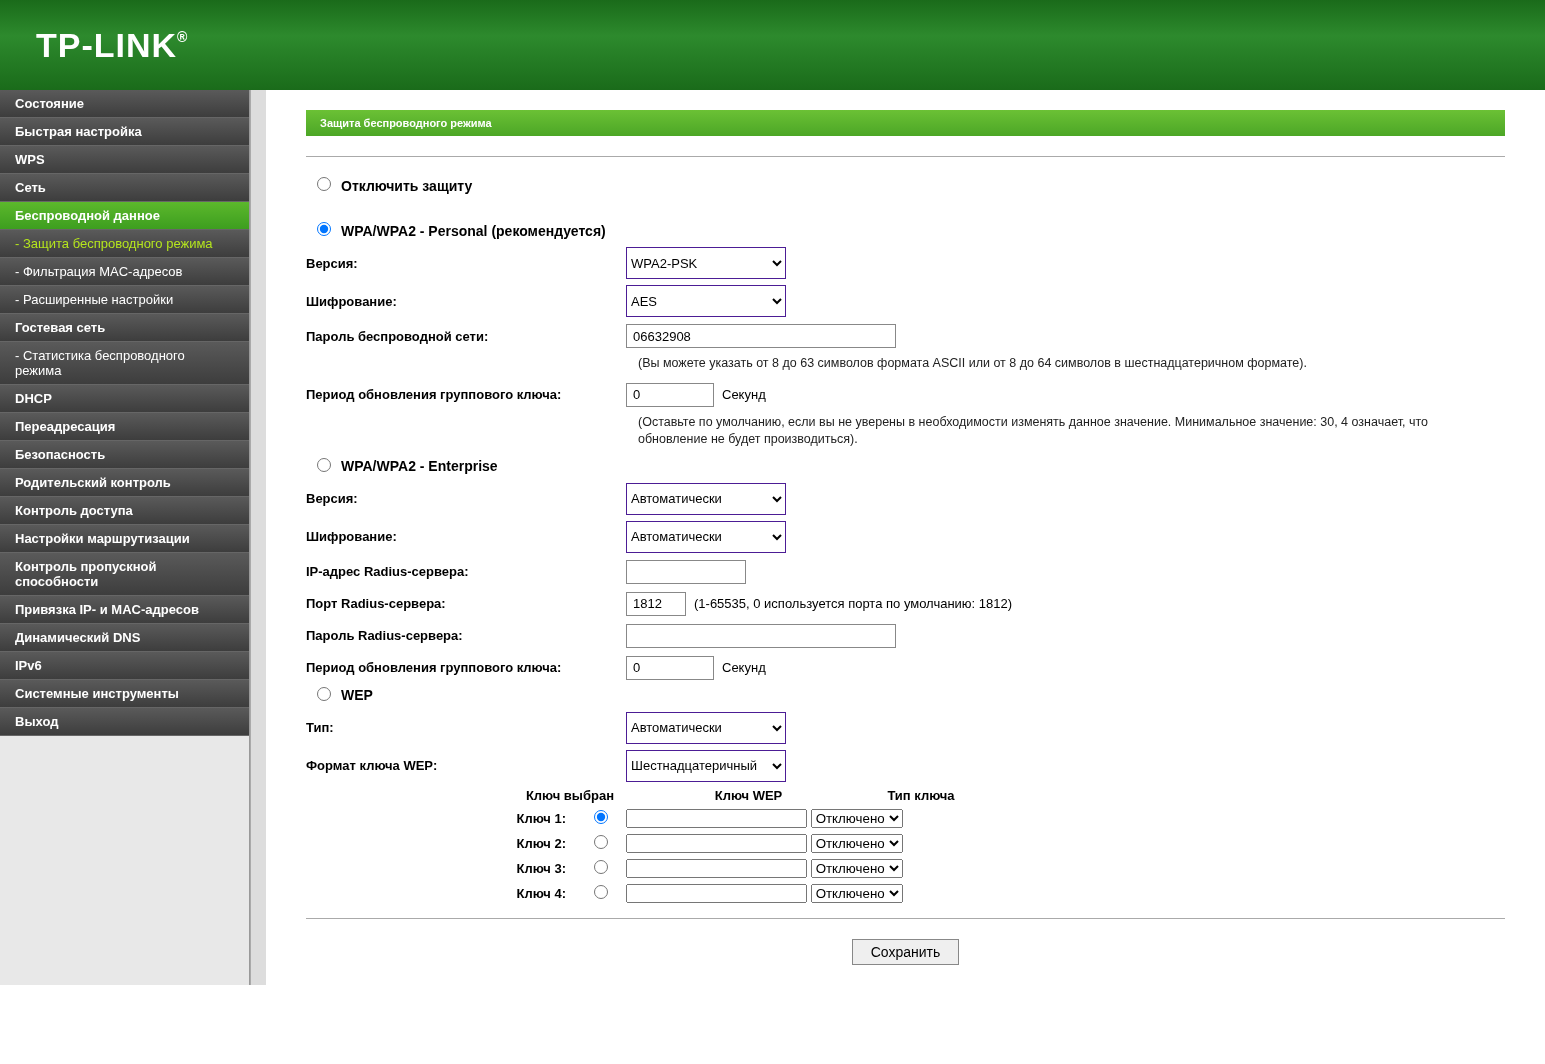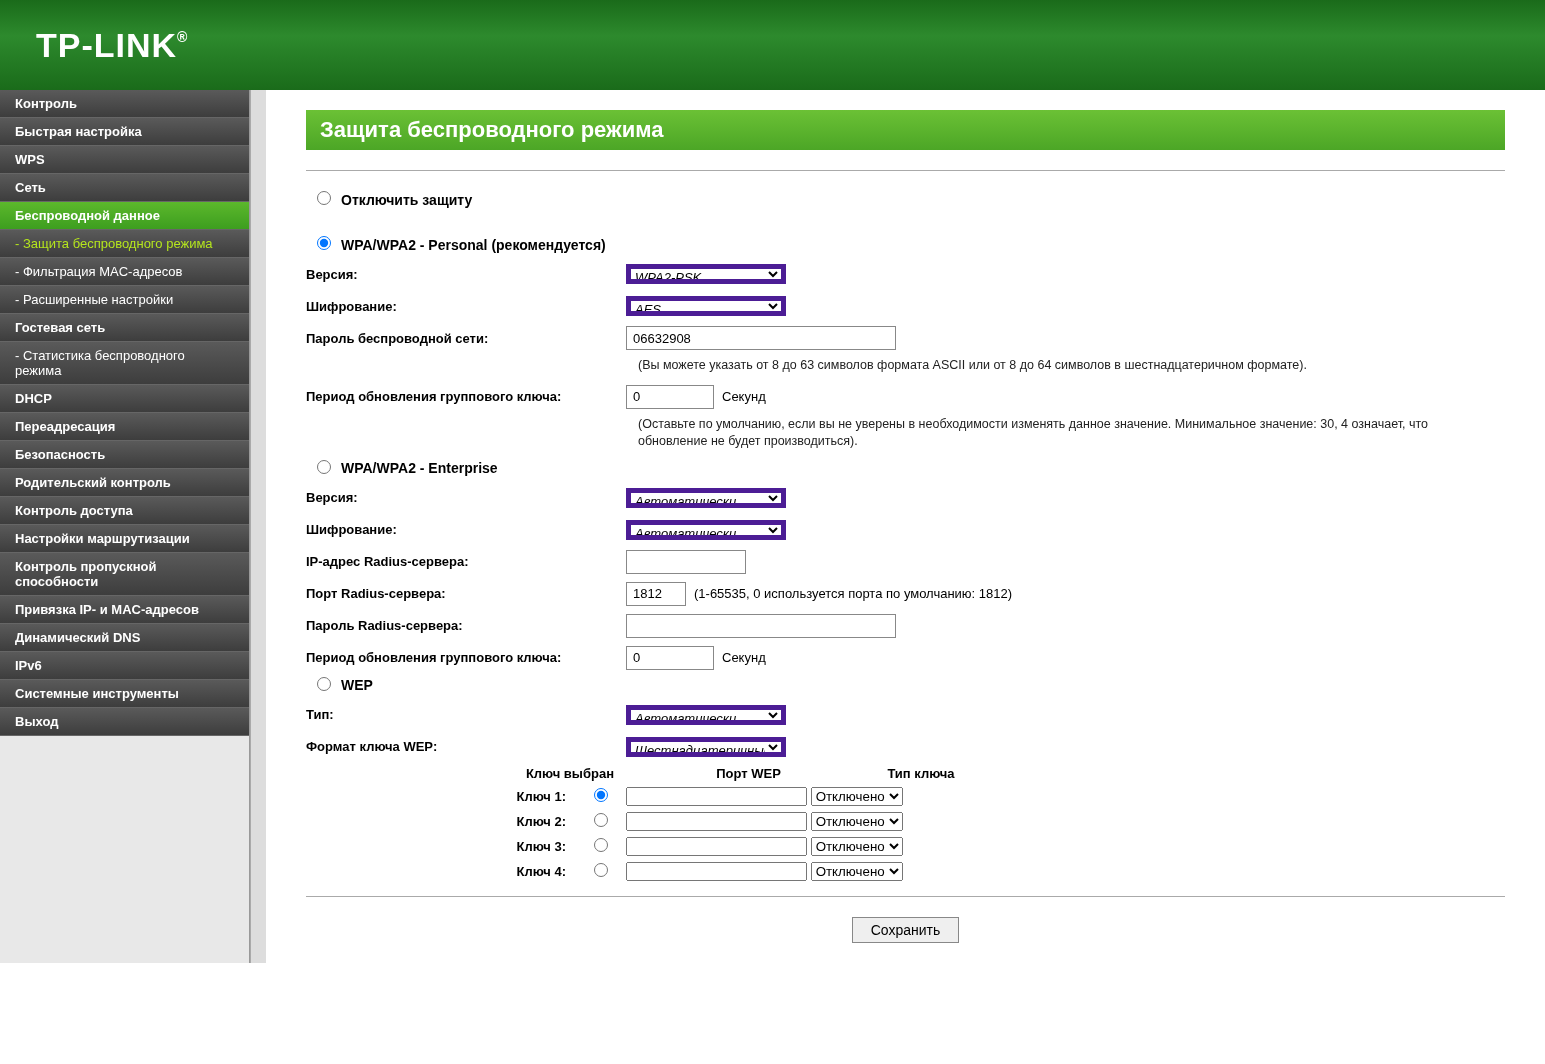--- a/index.html
+++ b/index.html
@@ -8,29 +8,29 @@
 .logo { color:#fff; font-size:34px; font-weight:bold; letter-spacing:1px; font-family:Arial,sans-serif; }
 .logo sup { font-size:14px; vertical-align:top; position:relative; top:3px; }
 .container { display:flex; }
 .sidebar { width:250px; background:#e8e8e8; border-right:1px solid #999; }
 .sidebar-item { background:linear-gradient(to bottom,#5a5a5a 0%,#3d3d3d 100%); color:#fff; padding:6px 15px; border-bottom:1px solid #666; font-size:13px; font-weight:bold; cursor:pointer; }
 .sidebar-item.sub { padding-left:15px; font-weight:normal; }
 .sidebar-item.active { background:linear-gradient(to bottom,#5cb82c 0%,#3d9e1f 100%); color:#fff; }
 .sidebar-item.sub-active { background:linear-gradient(to bottom,#5a5a5a 0%,#3d3d3d 100%); color:#b5e61d; }
 .scrollbar-track { width:16px; background:#ddd; border-left:1px solid #aaa; }
 .content { flex:1; padding:20px 40px; overflow:auto; }
-.page-title-bar { background:linear-gradient(to bottom,#6bc135 0%,#4ca626 100%); color:#fff; font-size:22px; font-weight:bold; padding:7px 14px; margin-bottom:20px; }
+.page-title-bar { background:linear-gradient(to bottom,#6bc135 0%,#4ca626 100%); color:#fff; font-size:11px; font-weight:bold; padding:7px 14px; margin-bottom:20px; }
 hr.divider { border:none; border-top:1px solid #aaa; margin:15px 0 20px; }
 .section-row { display:flex; align-items:center; margin-bottom:8px; }
 .section-radio { width:35px; text-align:center; }
 .section-label { font-weight:bold; font-size:14px; }
 .field-row { display:flex; align-items:center; margin-bottom:6px; min-height:26px; }
 .field-label { width:320px; text-align:left; padding-right:12px; font-weight:bold; font-size:13px; }
 .field-control { display:flex; align-items:center; gap:8px; }
-.field-control select { width:160px; height:20px; font-size:13px; border:5px solid #4c1d95; background:#fff;font-style:italic; }
+.field-control select { width:160px; height:32px; font-size:13px; border:1px solid #4c1d95; background:#fff; }
 .field-control input[type=text] { height:24px; font-size:13px; border:1px solid #888; padding:0 6px; }
 .field-control input.med { width:270px; }
 .field-control input.short { width:88px; }
 .hint { font-size:12.5px; color:#222; margin-left:332px; margin-bottom:10px; line-height:1.35; padding-right:20px; }
 .suffix { font-size:13px; }
 .wep-header { display:flex; margin-bottom:6px; }
 .wep-header .h1 { width:320px; text-align:right; padding-right:12px; font-weight:bold; }
 .wep-header .h2 { width:245px; text-align:center; font-weight:bold; }
 .wep-header .h3 { width:100px; text-align:center; font-weight:bold; }
 .wep-row { display:flex; align-items:center; margin-bottom:6px; }
@@ -43,21 +43,21 @@
 </style>
 </head>
 <body>
 
 <div class="header">
   <div class="logo"><span>TP-LINK</span><sup>®</sup></div>
 </div>
 
 <div class="container">
   <div class="sidebar">
-    <div class="sidebar-item">Контроль</div>
+    <div class="sidebar-item">Состояние</div>
     <div class="sidebar-item">Быстрая настройка</div>
     <div class="sidebar-item">WPS</div>
     <div class="sidebar-item">Сеть</div>
     <div class="sidebar-item active">Беспроводной данное</div>
     <div class="sidebar-item sub sub-active">- Защита беспроводного режима</div>
     <div class="sidebar-item sub">- Фильтрация MAC-адресов</div>
     <div class="sidebar-item sub">- Расширенные настройки</div>
     <div class="sidebar-item">Гостевая сеть</div>
     <div class="sidebar-item sub">- Статистика беспроводного режима</div>
     <div class="sidebar-item">DHCP</div>
@@ -171,21 +171,21 @@
         </div>
     </div>
     <div class="field-row">
       <div class="field-label">Формат ключа WEP:</div>
       <div class="field-control">
           <select><option>Шестнадцатеричный</option></select>
         </div>
     </div>
     <div class="wep-header">
       <div class="h1">Ключ выбран</div>
-      <div class="h2">Порт WEP</div>
+      <div class="h2">Ключ WEP</div>
       <div class="h3">Тип ключа</div>
     </div>
     <div class="wep-row">
       <div class="klabel">Ключ 1:</div>
       <div class="kradio"><input type="radio" name="wepkey" checked="" style=""></div>
       <input type="text" class="wep" value="" style="">&nbsp;
       <select class="wep-type"><option>Отключено</option></select>
     </div>
     <div class="wep-row">
       <div class="klabel">Ключ 2:</div>

